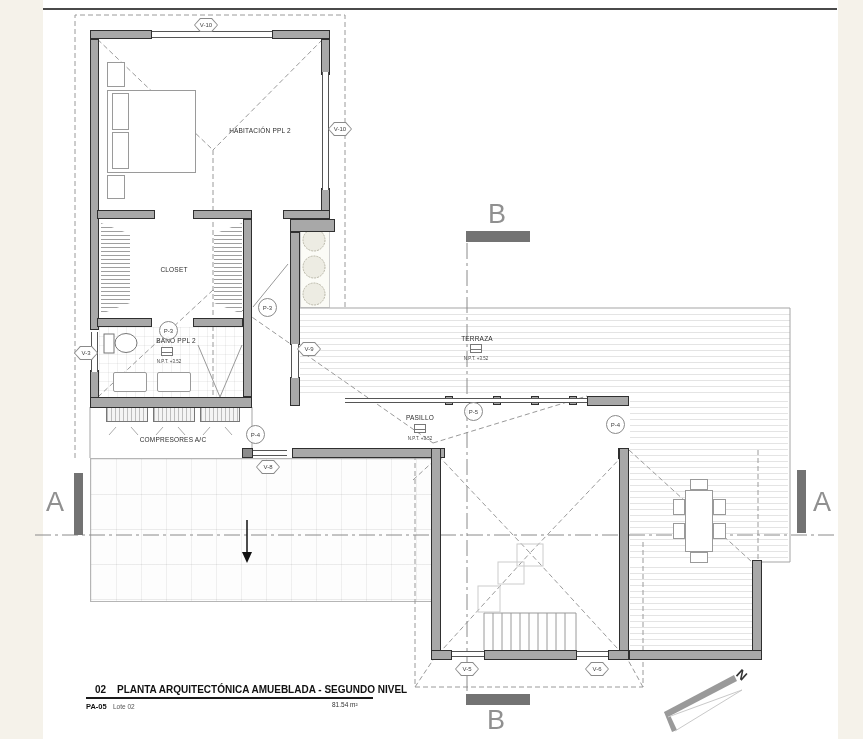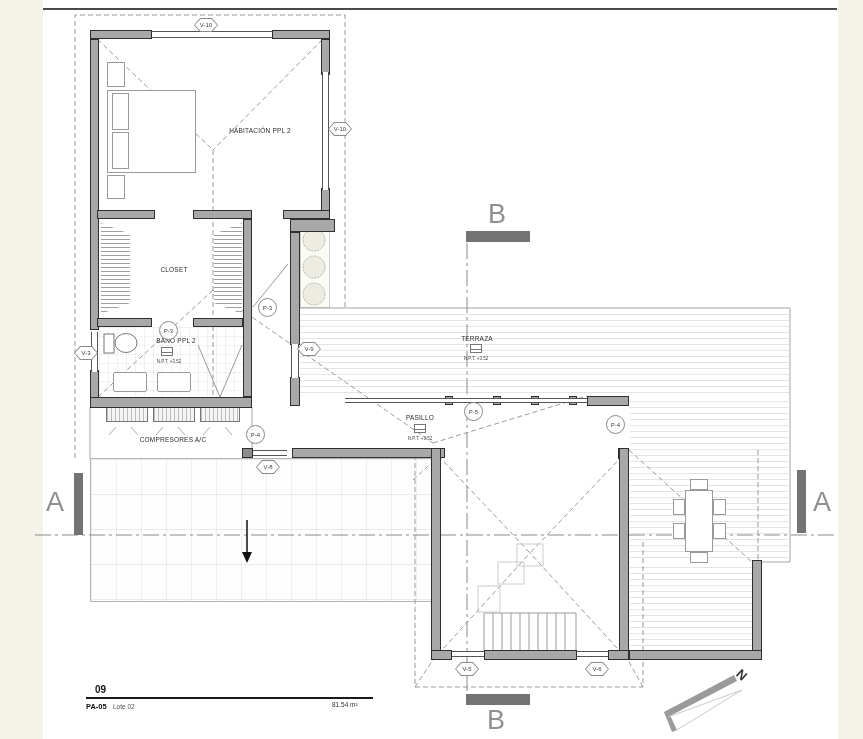--- a/index.html
+++ b/index.html
@@ -252,21 +252,22 @@
 
   <div class="secbar" style="left:74px;top:473px;width:9px;height:62px;"></div>
   <div class="secletter" style="left:46px;top:487px;">A</div>
   <div class="secbar" style="left:797px;top:470px;width:9px;height:63px;"></div>
   <div class="secletter" style="left:813px;top:487px;">A</div>
   <div class="secbar" style="left:466px;top:231px;width:64px;height:11px;"></div>
   <div class="secletter" style="left:488px;top:199px;">B</div>
   <div class="secbar" style="left:466px;top:694px;width:64px;height:11px;"></div>
   <div class="secletter" style="left:487px;top:705px;">B</div>
 
-  <div class="tb-num" style="left:95px;top:684px;">09</div>
+  <div class="tb-num" style="left:95px;top:684px;">02</div>
+  <div class="tb-title" style="left:117px;top:684px;">PLANTA ARQUITECTÓNICA AMUEBLADA - SEGUNDO NIVEL</div>
   <div class="tb-rule" style="left:86px;top:697px;width:287px;height:2px;"></div>
   <div class="tb-sheet" style="left:86px;top:702px;">PA-05</div>
   <div class="tb-lot" style="left:113px;top:703px;">Lote 02</div>
   <div class="tb-area" style="left:332px;top:701px;">81.54 m²</div>
 
   <svg class="overlay topmost" width="120" height="80" style="left:650px;top:658px;">
     <polygon points="14,54 84,17 87,23 18,59" fill="#9a9a9a"></polygon>
     <polygon points="14,54 22,74 27,72 19,55" fill="#9a9a9a"></polygon>
     <polyline points="18,59 92,32 25,73" fill="none" stroke="#c9c9c9"></polyline>
     <text x="88" y="18" transform="rotate(42 88 14)" font-size="13" font-weight="bold" fill="#333" font-family="Liberation Sans, sans-serif">N</text>

